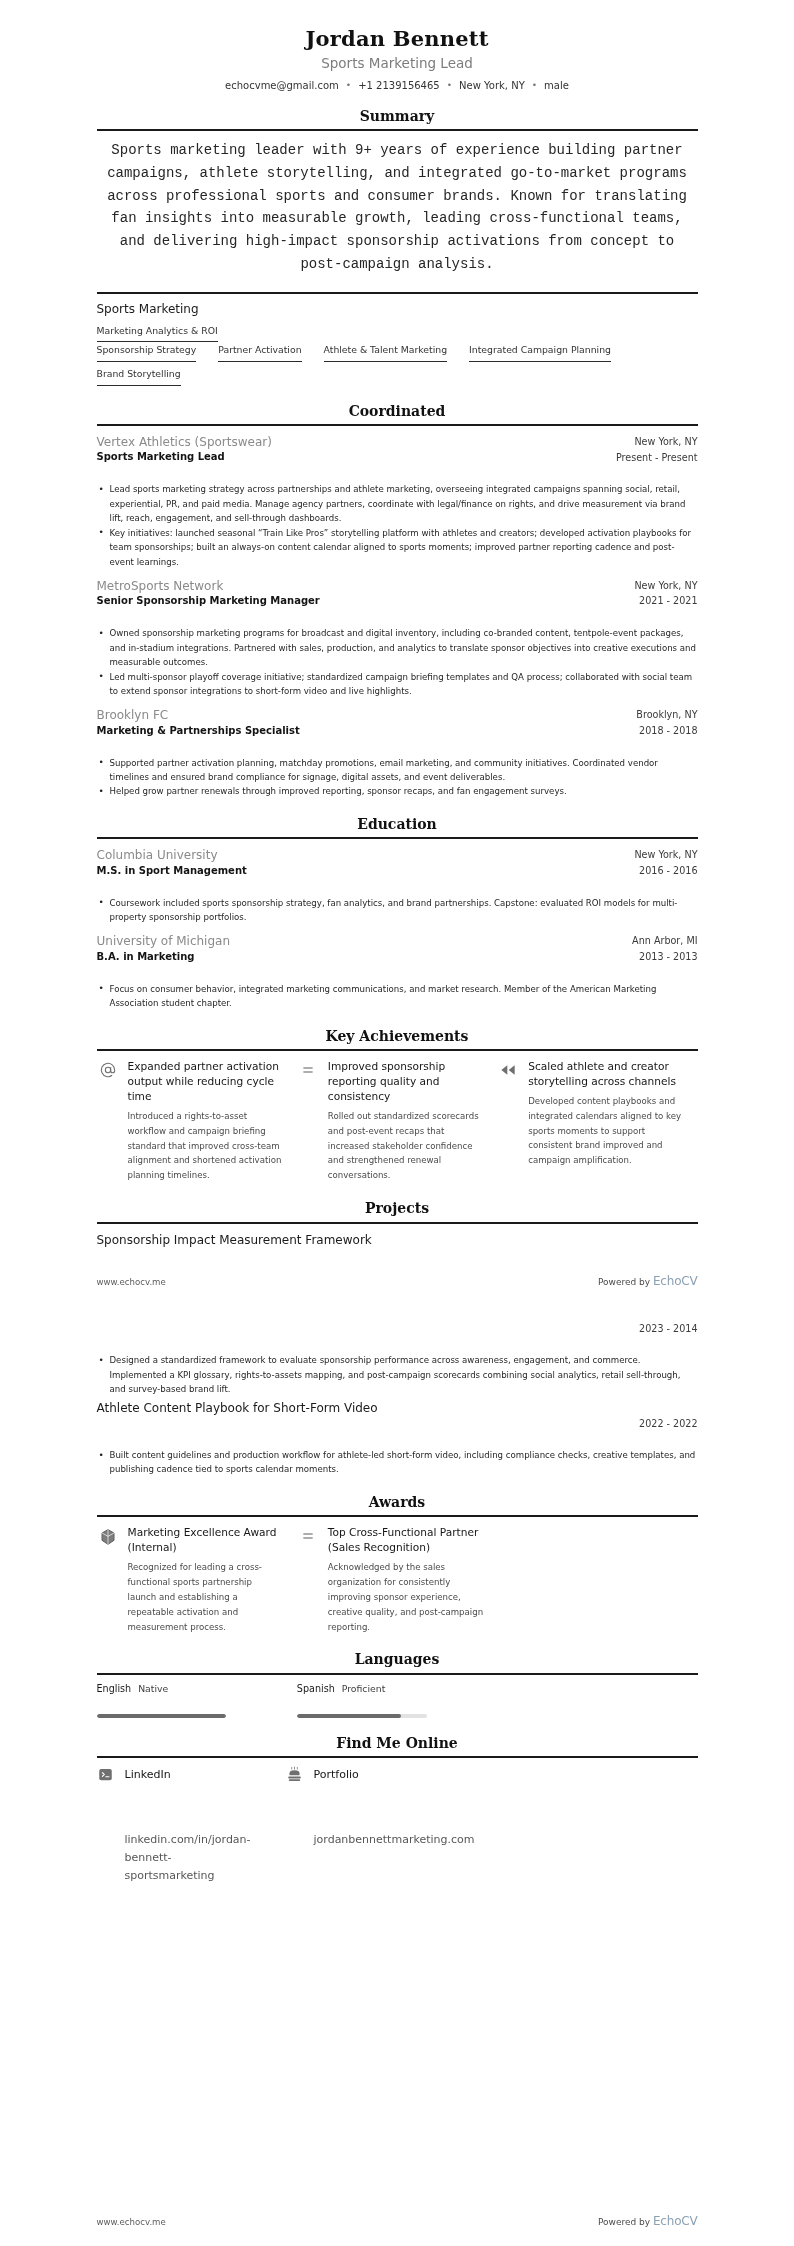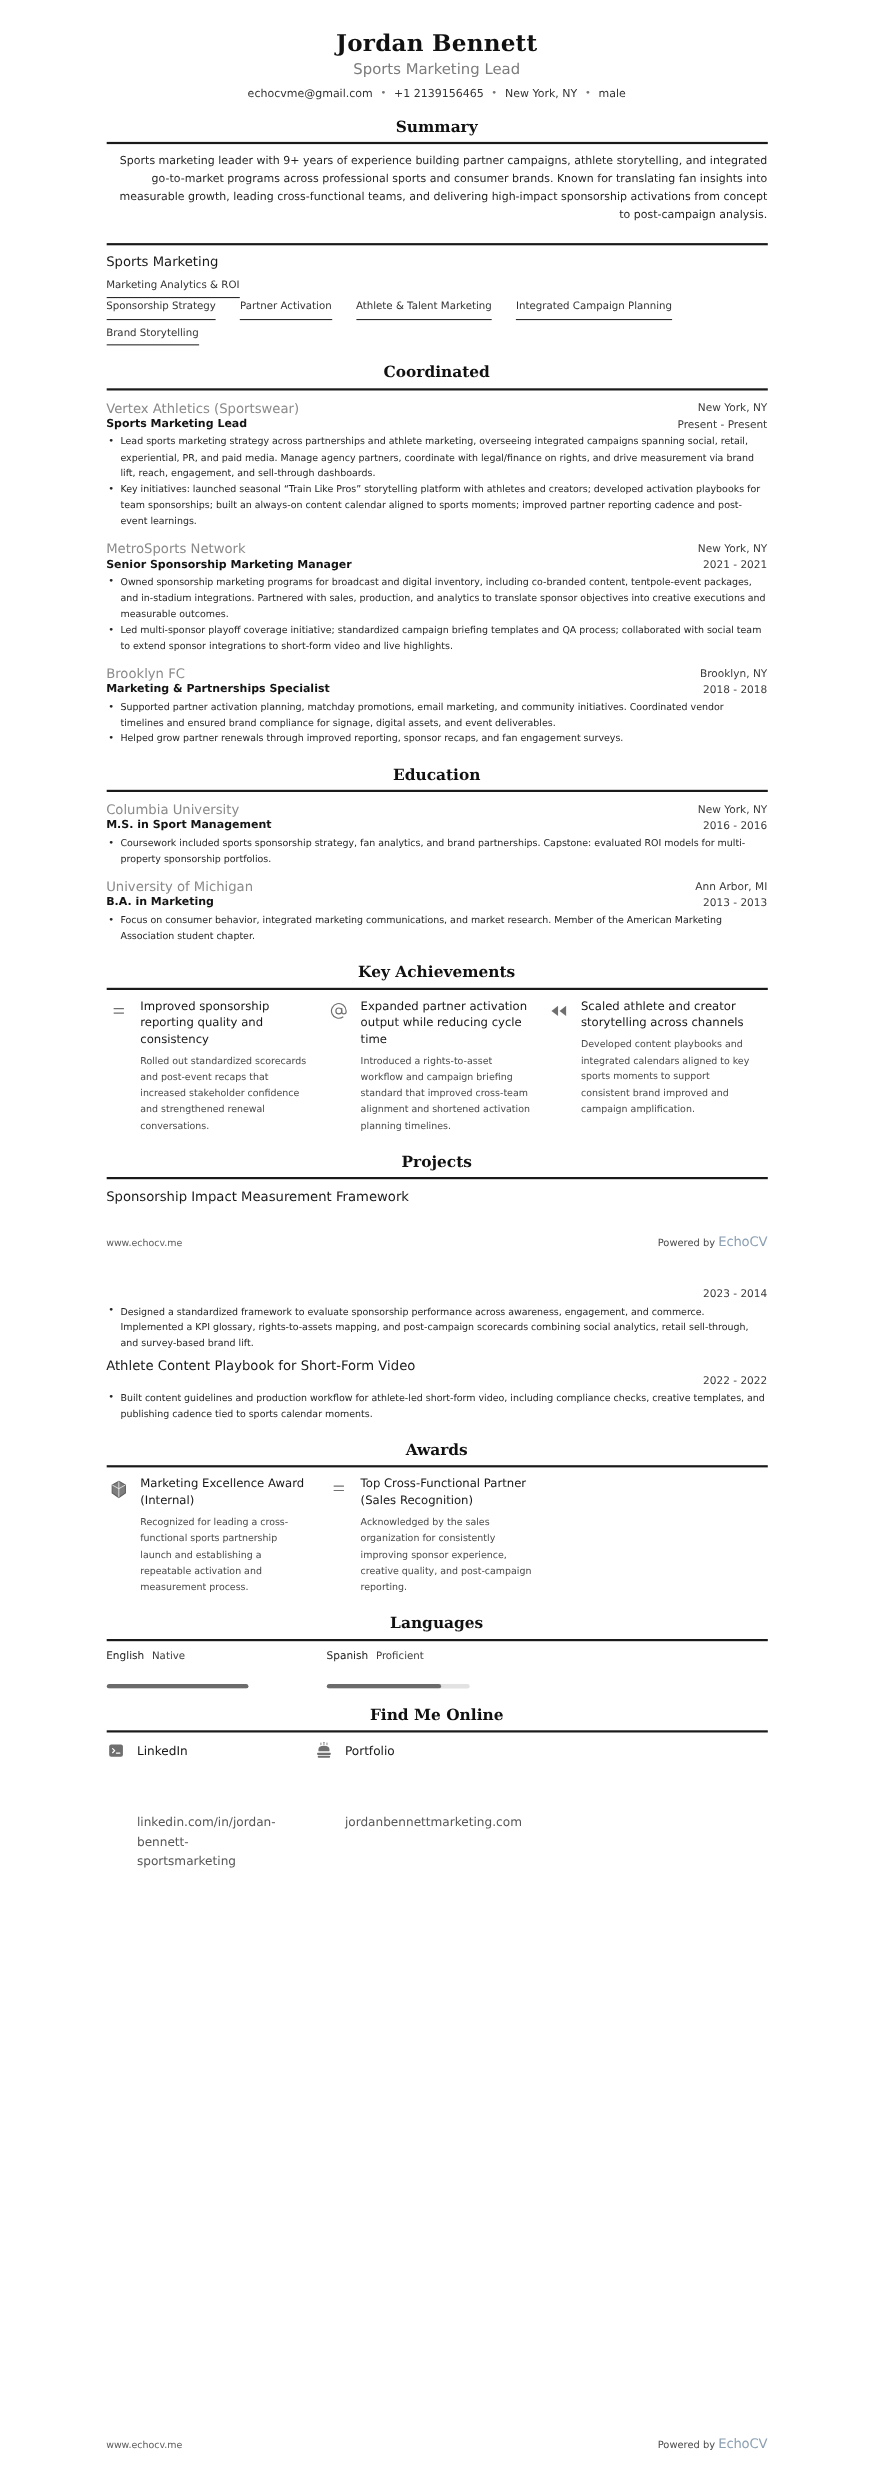--- a/index.html
+++ b/index.html
@@ -72,24 +72,25 @@
   }
   .section-rule {
     height: 2px;
     background: #1a1a1a;
     width: 100%;
     margin-bottom: 8px;
   }
 
   
   .summary-text {
-    font-size: 10px;
+    font-size: 14px;
     line-height: 1.62;
     color: #262626;
-    text-align: right;
+    text-align: center;
+    font-family: Liberation Mono, monospace;
   }
 
   
   .skill-group-name {
     font-size: 12px;
     color: #1a1a1a;
     margin-bottom: 7px;
     line-height: 1.3;
   }
   .skill-chips {
@@ -107,21 +108,21 @@
     white-space: nowrap;
   }
 
   
   .entry {
     margin-bottom: 9px;
   }
   .entry-row {
     display: flex;
     justify-content: space-between;
-    align-items: flex-end;
+    align-items: center;
     gap: 12px;
   }
   .entry-org {
     font-size: 12px;
     color: #8a8a8a;
     line-height: 1.35;
   }
   .entry-loc {
     font-size: 9.6px;
     color: #3a3a3a;
@@ -135,21 +136,21 @@
     line-height: 1.4;
   }
   .entry-dates {
     font-size: 9.6px;
     color: #3a3a3a;
     line-height: 1.4;
     white-space: nowrap;
   }
   ul.bullets {
     list-style: none;
-    margin: 2px 0 0 0;
+    margin: 18px 0 0 0;
     padding: 0;
   }
   ul.bullets li {
     position: relative;
     padding-left: 13px;
     font-size: 8.6px;
     line-height: 1.68;
     color: #262626;
     margin-bottom: 0px;
   }
@@ -437,41 +438,41 @@
     </div>
   </div>
 
   <div class="section">
     <div class="section-title">Key Achievements</div>
     <div class="section-rule"></div>
     <div class="cards">
 
       <div class="card">
         <div class="card-icon">
+          <svg width="16" height="16" viewBox="0 0 24 24" fill="none" stroke="currentColor" stroke-width="1.6">
+            <circle cx="12" cy="12" r="4"></circle>
+            <path d="M16 8v5a3 3 0 0 0 6 0v-1a10 10 0 1 0-3.9 7.9"></path>
+          </svg>
+        </div>
+        <div class="card-body">
+          <div class="card-title">Expanded partner activation output while reducing cycle time</div>
+          <div class="card-desc">Introduced a rights-to-asset workflow and campaign briefing standard that improved cross-team alignment and shortened activation planning timelines.</div>
+        </div>
+      </div>
+
+      <div class="card">
+        <div class="card-icon">
           <svg width="16" height="16" viewBox="0 0 24 24" fill="none" stroke="currentColor" stroke-width="1.7">
             <line x1="5" y1="9" x2="19" y2="9"></line>
             <line x1="5" y1="15" x2="19" y2="15"></line>
           </svg>
         </div>
         <div class="card-body">
           <div class="card-title">Improved sponsorship reporting quality and consistency</div>
           <div class="card-desc">Rolled out standardized scorecards and post-event recaps that increased stakeholder confidence and strengthened renewal conversations.</div>
-        </div>
-      </div>
-
-      <div class="card">
-        <div class="card-icon">
-          <svg width="16" height="16" viewBox="0 0 24 24" fill="none" stroke="currentColor" stroke-width="1.6">
-            <circle cx="12" cy="12" r="4"></circle>
-            <path d="M16 8v5a3 3 0 0 0 6 0v-1a10 10 0 1 0-3.9 7.9"></path>
-          </svg>
-        </div>
-        <div class="card-body">
-          <div class="card-title">Expanded partner activation output while reducing cycle time</div>
-          <div class="card-desc">Introduced a rights-to-asset workflow and campaign briefing standard that improved cross-team alignment and shortened activation planning timelines.</div>
         </div>
       </div>
 
       <div class="card">
         <div class="card-icon">
           <svg width="16" height="16" viewBox="0 0 24 24" fill="currentColor">
             <polygon points="11,5 11,19 2,12"></polygon>
             <polygon points="22,5 22,19 13,12"></polygon>
           </svg>
         </div>

